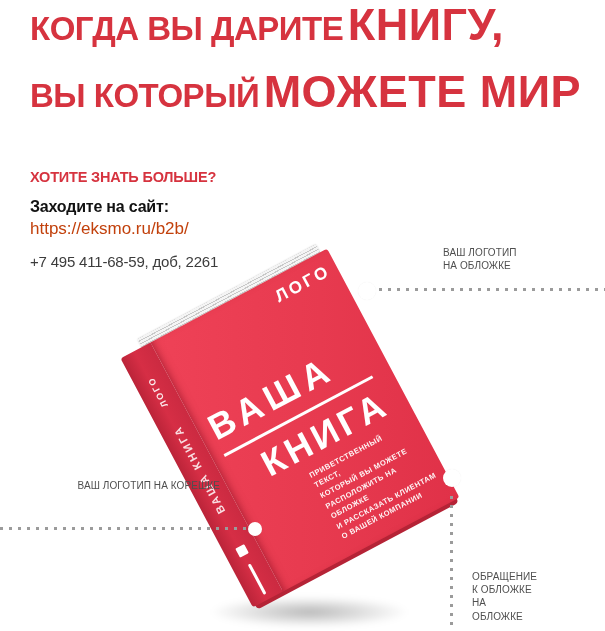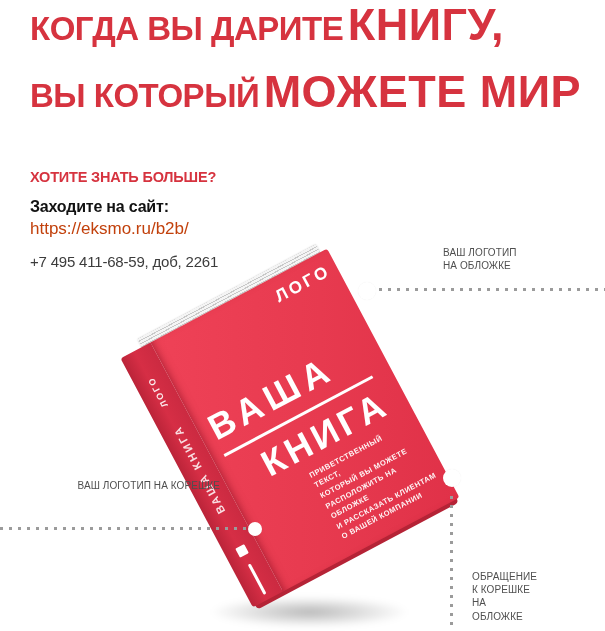--- a/index.html
+++ b/index.html
@@ -116,17 +116,17 @@
   <div class="dots-h line-left"></div>
   <div class="dots-v line-vert"></div>
 
   <div class="callout callout-top-right">
     <div>ВАШ ЛОГОТИП</div>
     <div>НА ОБЛОЖКЕ</div>
   </div>
   <div class="callout callout-left">ВАШ ЛОГОТИП НА КОРЕШКЕ</div>
   <div class="callout callout-bottom-right">
     <div>ОБРАЩЕНИЕ</div>
-    <div>К КОРЕШКЕ</div>
+    <div>К ОБЛОЖКЕ</div>
     <div>НА ОБЛОЖКЕ</div>
   </div>
 
 </div>
 
 </body></html>

